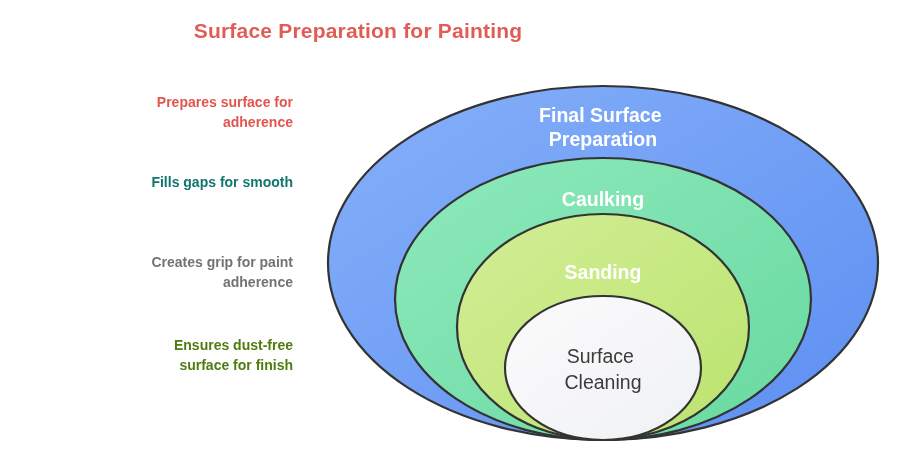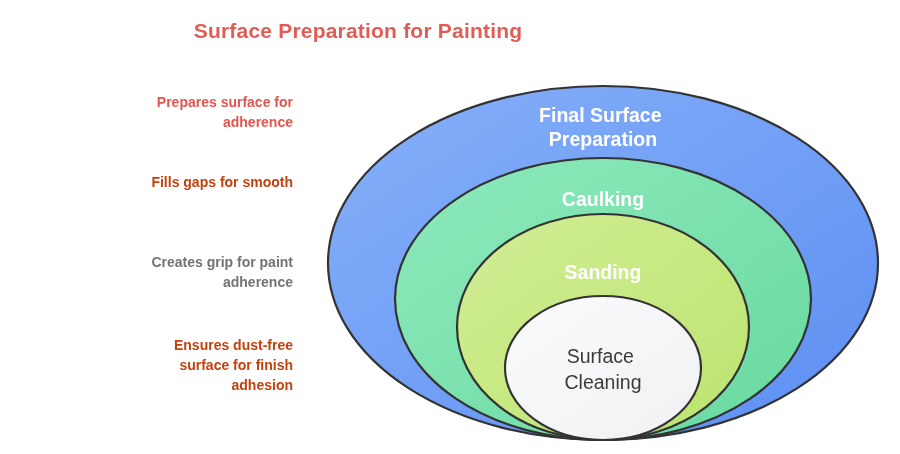--- a/index.html
+++ b/index.html
@@ -144,30 +144,29 @@
     </svg>
   </div>
 
   <div id="annotations">
 
     <div class="annotation" id="ann-0" style="color: rgb(226, 85, 79);">
       <span class="atext">Prepares surface for</span>
       <span class="atext">adherence</span>
     </div>
 
-    <div class="annotation" id="ann-1" style="color: #c2410c;">
+    <div class="annotation" id="ann-1" style="color: #0f766e;">
       <span class="atext">Fills gaps for smooth</span>
     </div>
 
     <div class="annotation" id="ann-2" style="color: #737373;">
       <span class="atext">Creates grip for paint</span>
       <span class="atext">adherence</span>
     </div>
 
-    <div class="annotation" id="ann-3" style="color: #c2410c;">
+    <div class="annotation" id="ann-3" style="color: #4d7c0f;">
       <span class="atext">Ensures dust-free</span>
       <span class="atext">surface for finish</span>
-      <span class="atext">adhesion</span>
     </div>
 
   </div>
 
 </div>
 
 </body></html>

